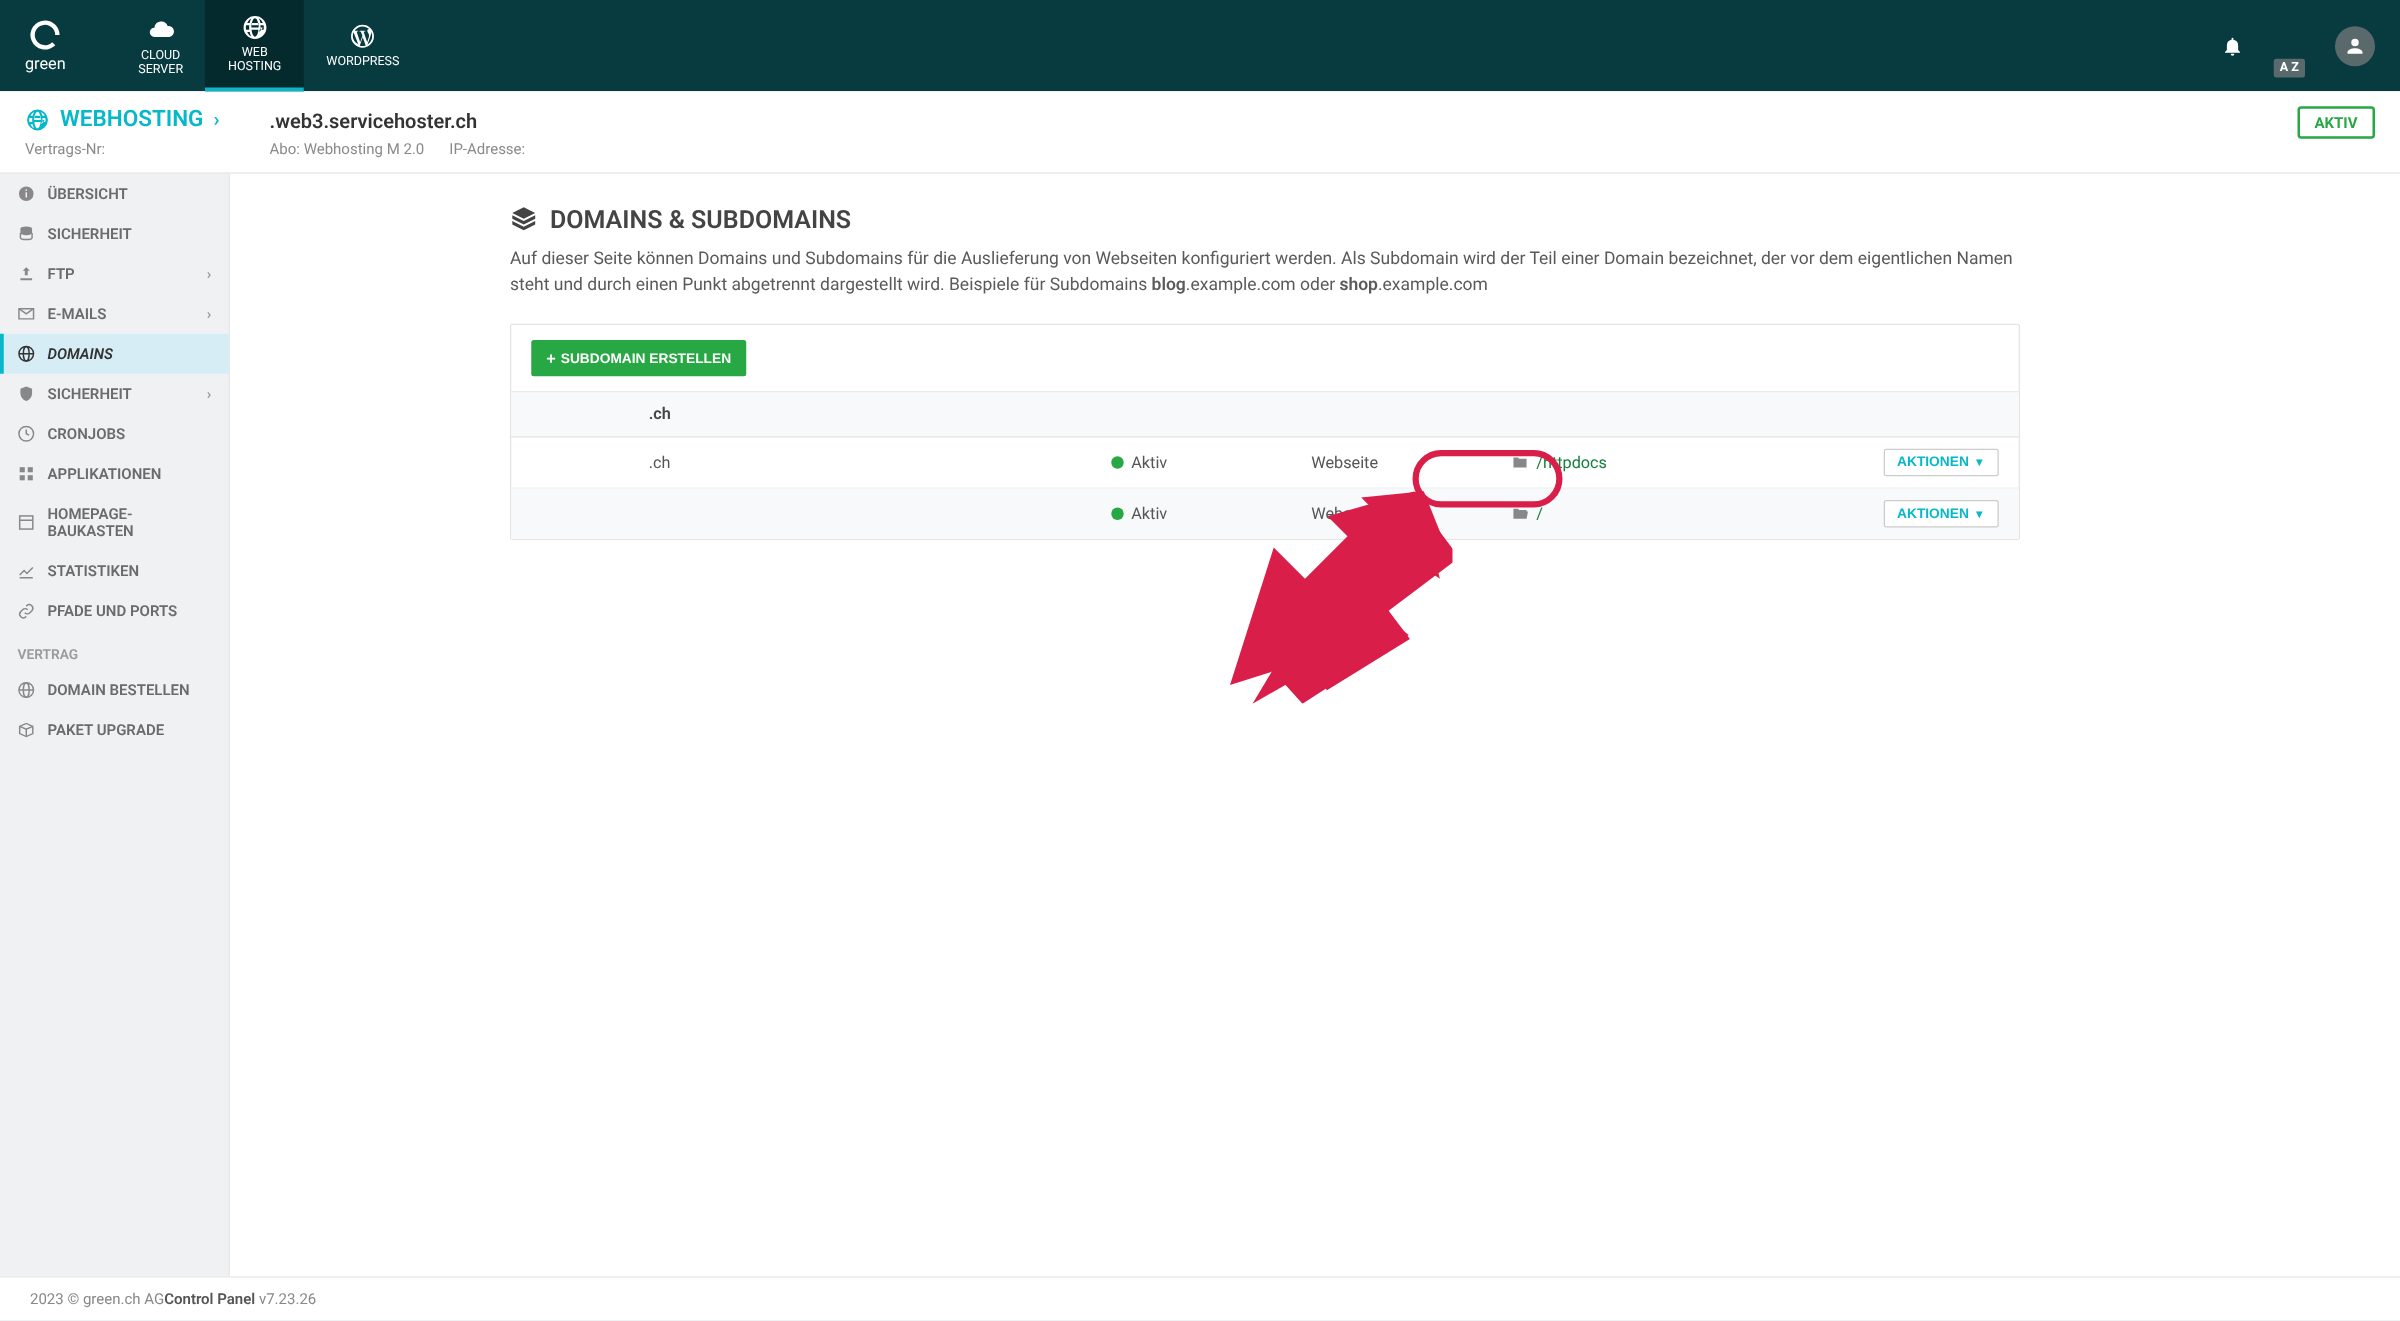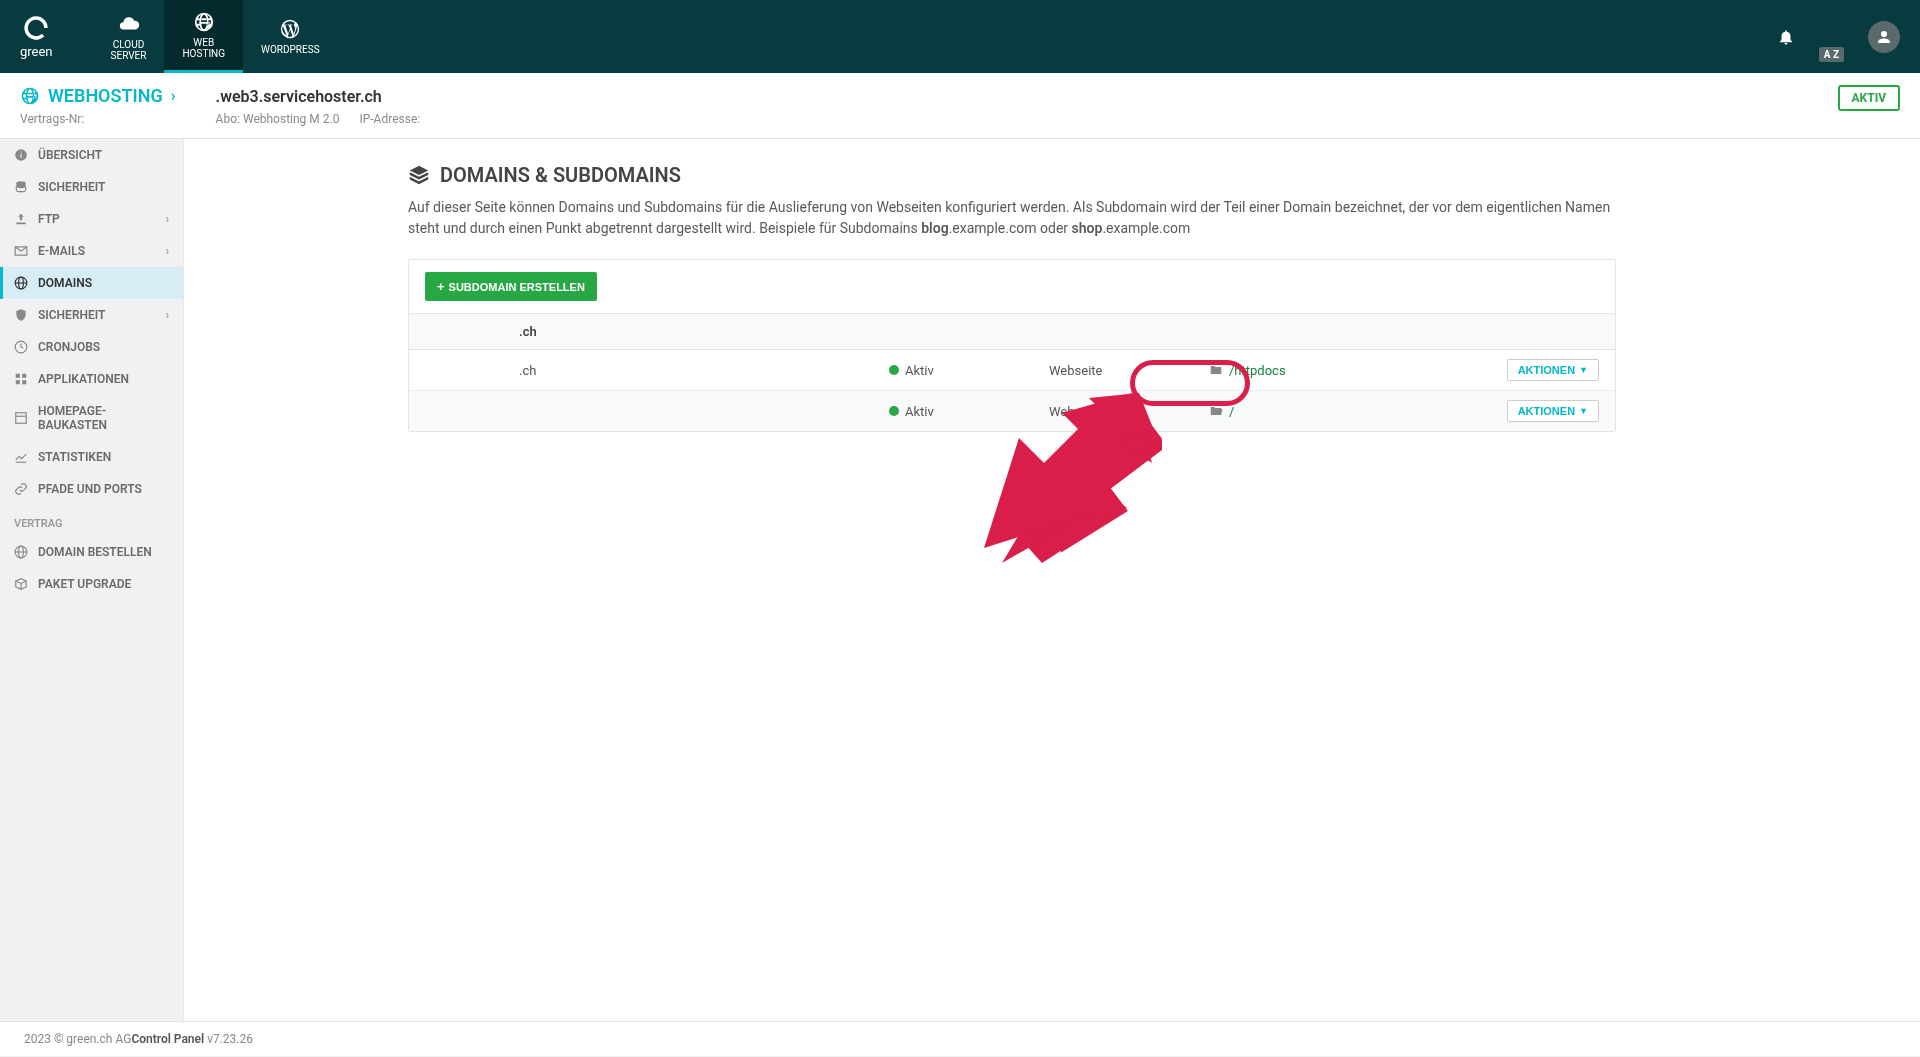--- a/index.html
+++ b/index.html
@@ -26,21 +26,21 @@
 .sub-info { font-size: 12px; color: #8a8a8a; margin-top: 6px; display: flex; gap: 4px; }
 .hostname-block {}
 .hostname { font-size: 16px; font-weight: 600; color: #333; margin-top: 2px; }
 .sub-info-row { font-size: 12px; color: #8a8a8a; margin-top: 6px; display: flex; gap: 20px; }
 .sub-header-spacer { flex: 1; }
 .status-badge { border: 2px solid #28a745; color: #28a745; padding: 4px 12px; font-size: 12px; font-weight: bold; border-radius: 3px; }
 
 .body-wrap { display: flex; min-height: calc(100vh - 73px - 64px - 38px); }
 .sidebar { width: 184px; background: #f0f1f3; border-right: 1px solid #e6e7e9; padding-top: 0; }
 .sidebar-item { display: flex; align-items: center; padding: 9px 14px; color: #6b6b6b; font-size: 12px; font-weight: 600; cursor: pointer; position: relative; }
-.sidebar-item.active { background: #d7edf5; color: #333; border-left: 3px solid #06b8c9; padding-left: 11px; }
+.sidebar-item.active { background: #d7edf5; color: #333; border-left: 3px solid #06b8c9; padding-left: 11px; font-style: italic; }
 .sidebar-item .s-icon { width: 14px; height: 14px; margin-right: 10px; fill: #888; flex-shrink: 0; }
 .sidebar-item.active .s-icon { fill: #333; }
 .sidebar-item .chev { margin-left: auto; font-size: 12px; color: #999; }
 .sidebar-section { padding: 12px 14px 6px; font-size: 11px; color: #9a9a9a; font-weight: 600; }
 
 .main { flex: 1; background: #fff; padding: 24px 0 24px 0; }
 .main-inner { max-width: 1256px; padding: 0 24px 0 24px; margin-left: 200px; }
 .page-title { display: flex; align-items: center; gap: 10px; font-size: 20px; font-weight: 600; color: #444; margin-bottom: 10px; }
 .page-title svg { width: 22px; height: 22px; fill: #444; }
 .page-desc { font-size: 14px; color: #5a5a5a; line-height: 1.5; margin-bottom: 20px; }

